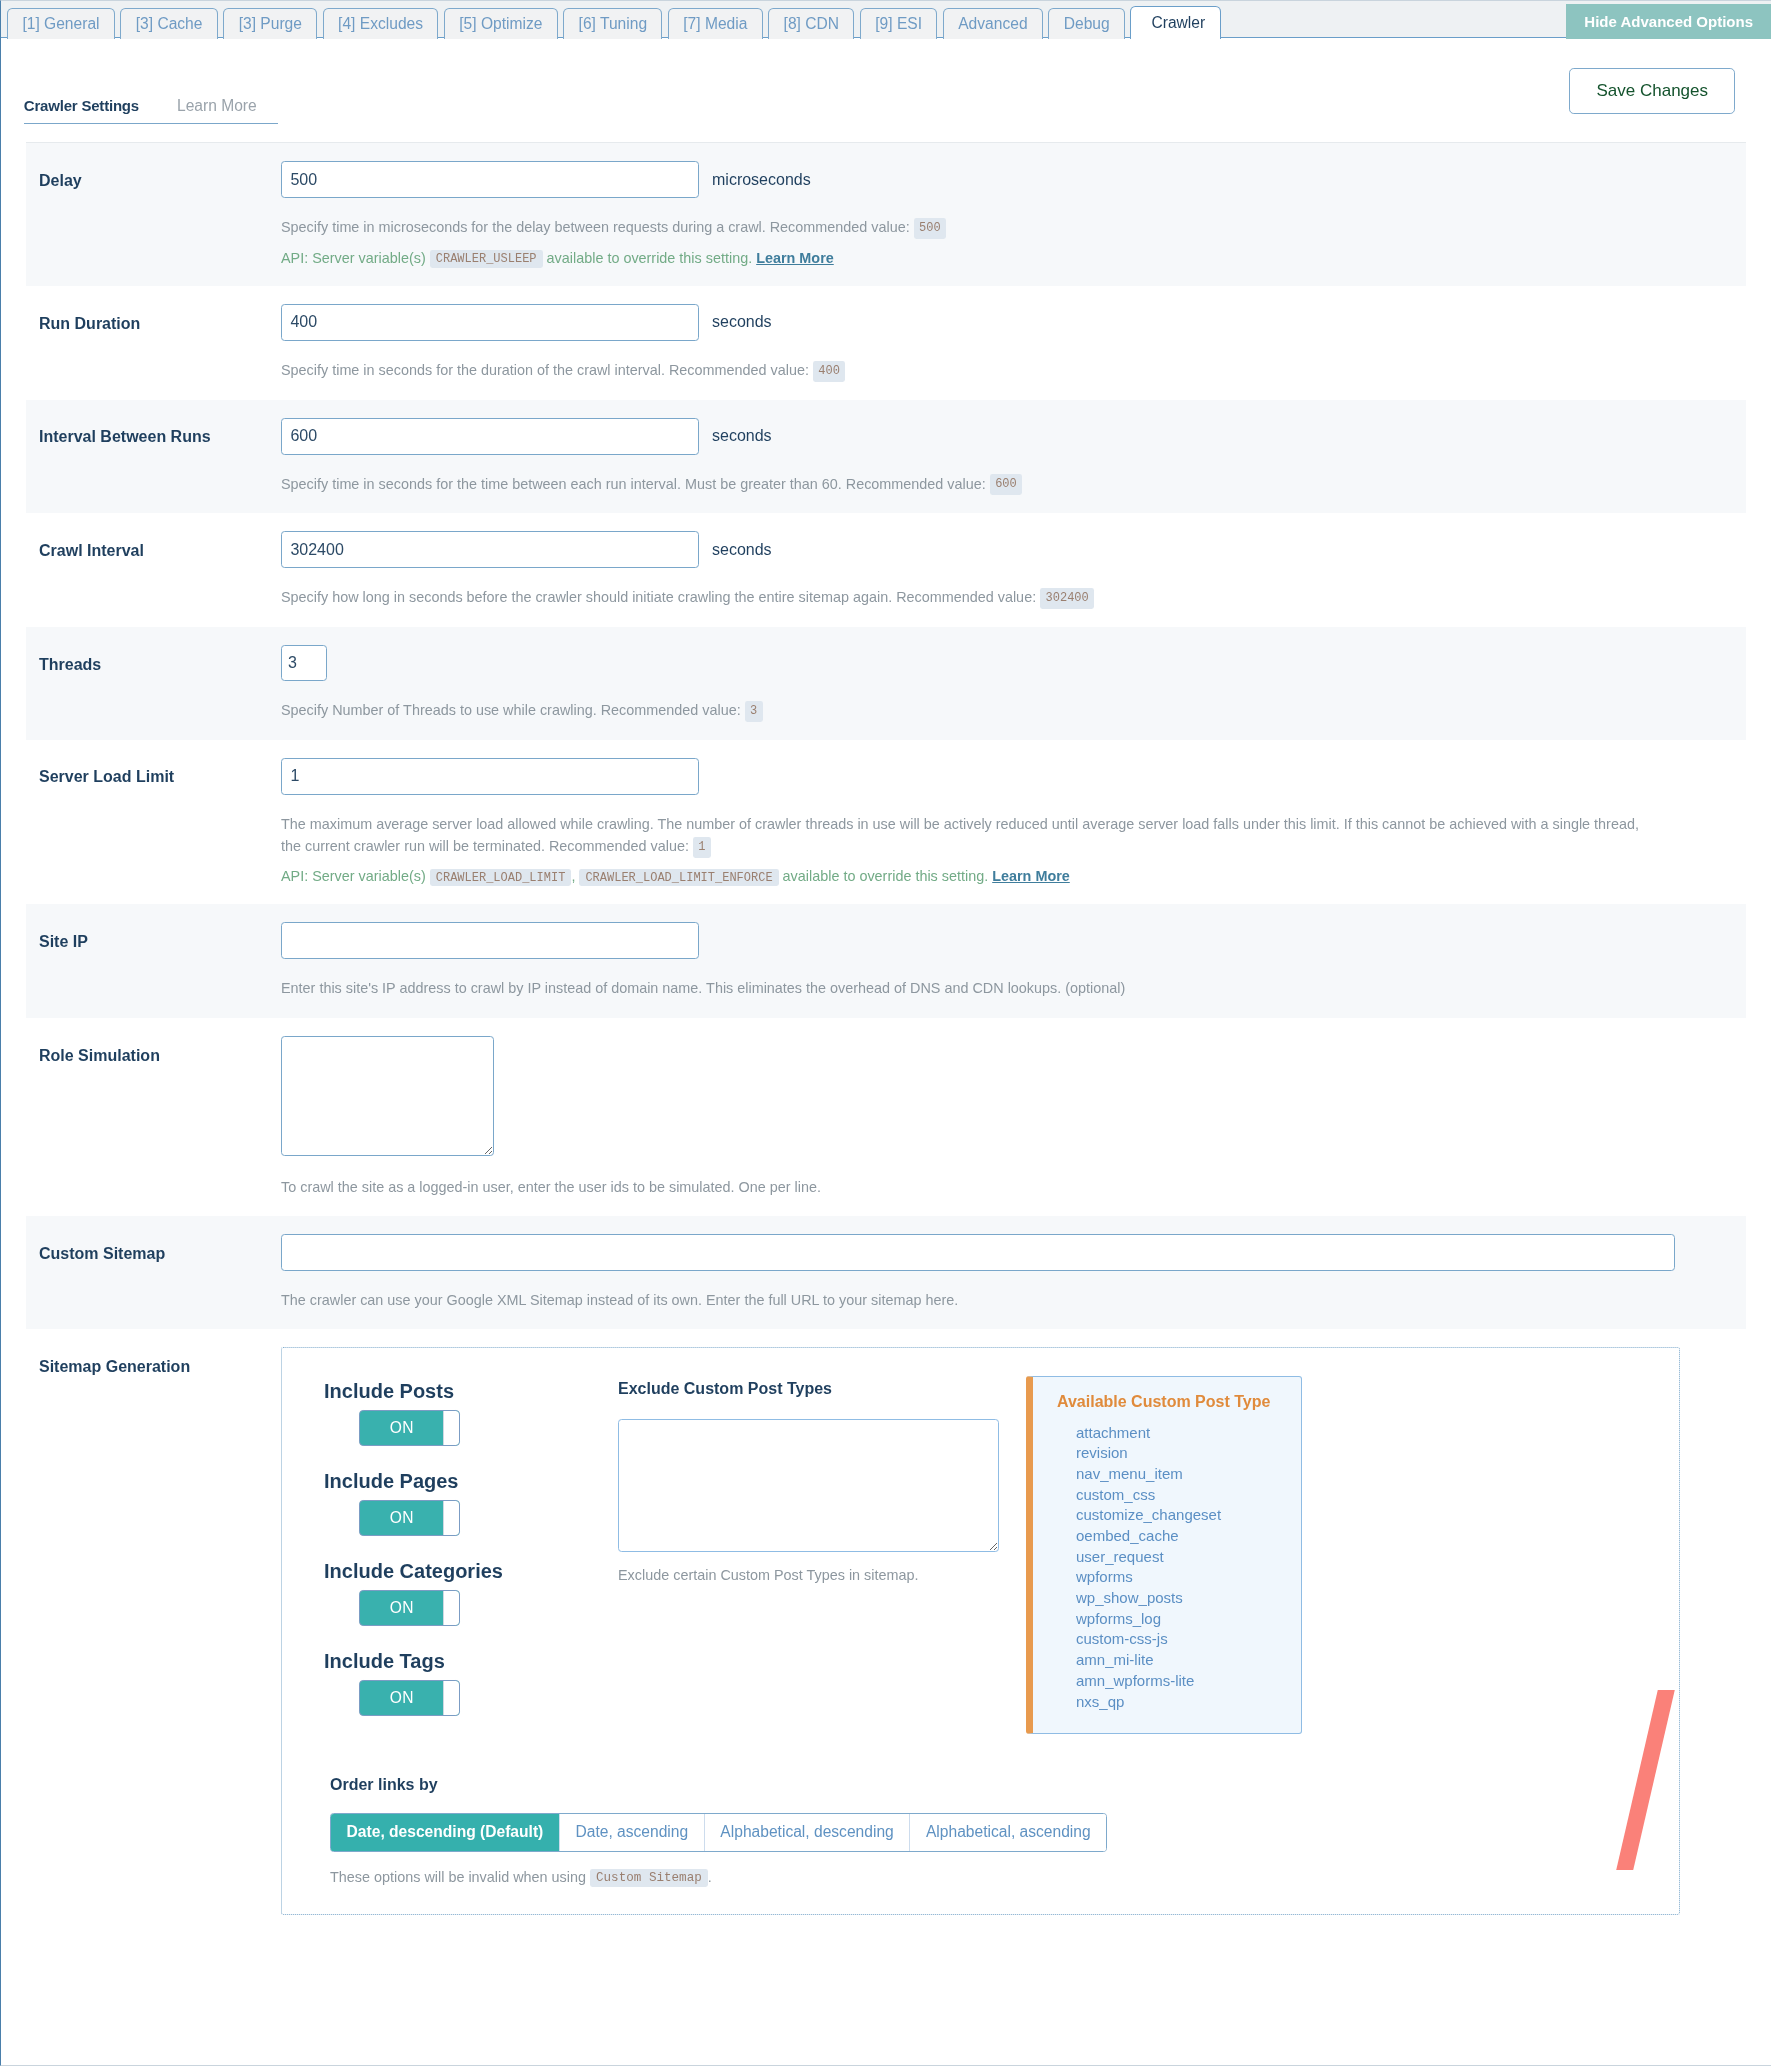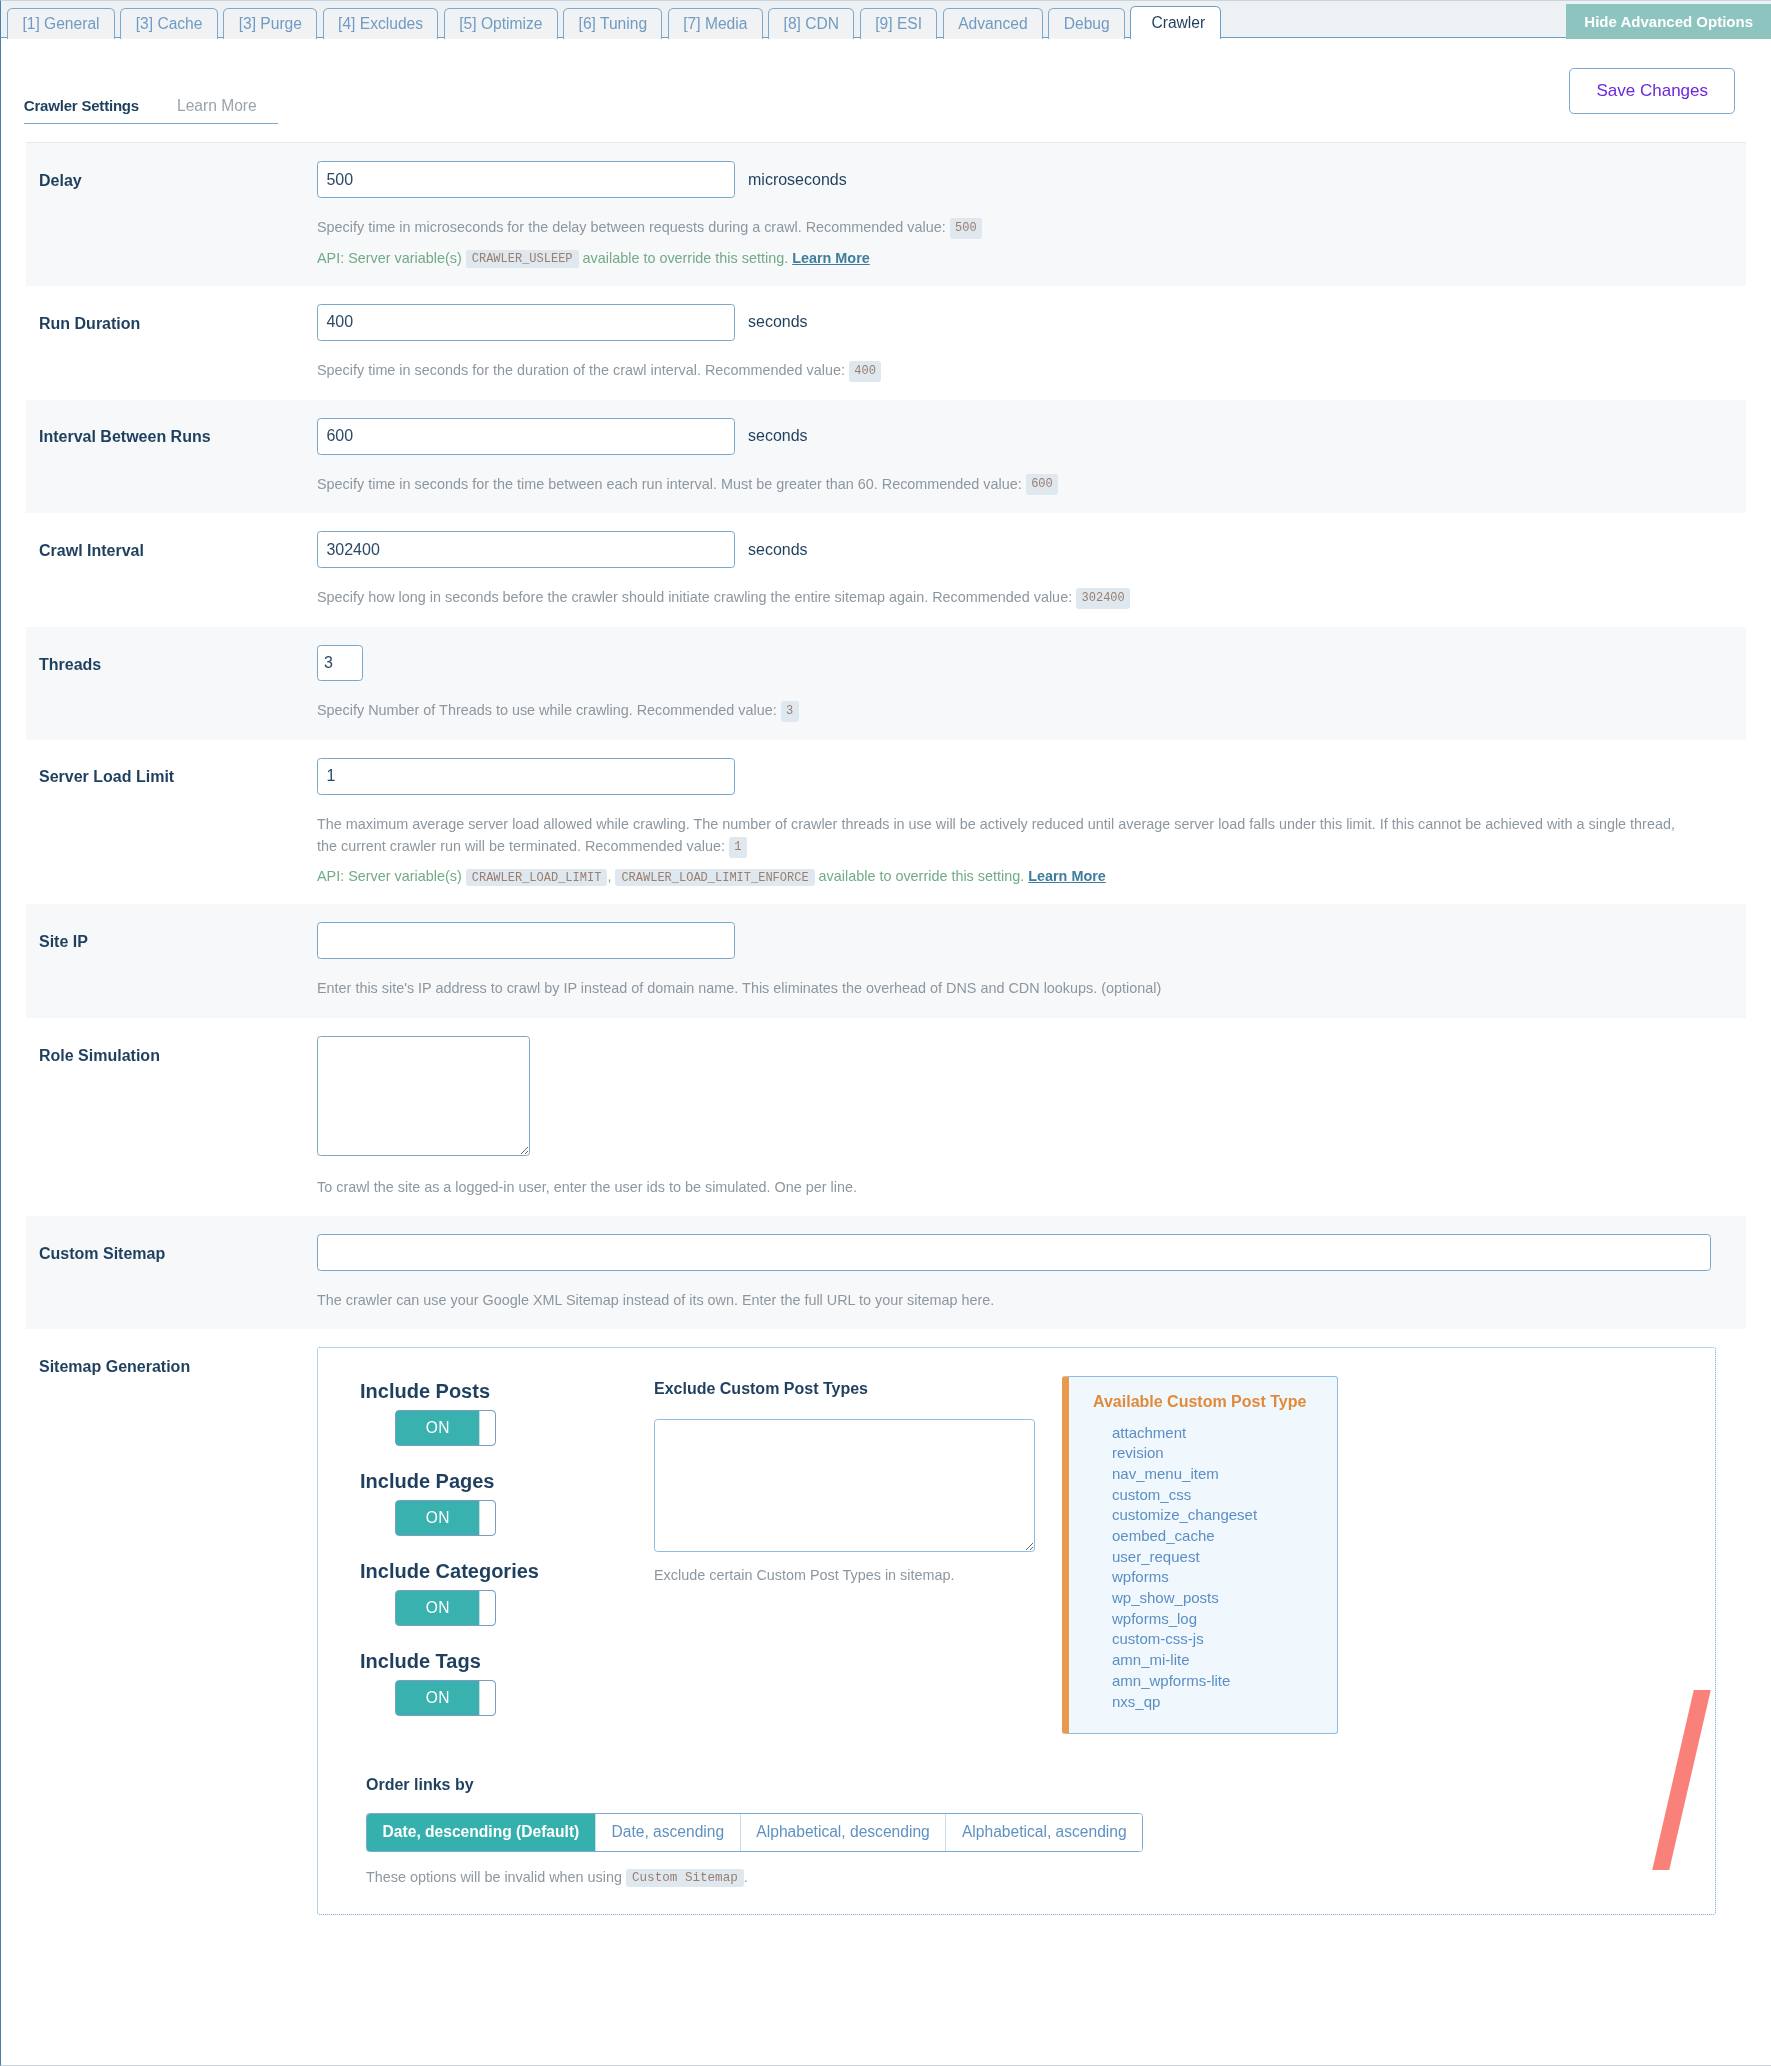--- a/index.html
+++ b/index.html
@@ -100,21 +100,21 @@
     margin-left: 38px;
     font-size: 15.6px;
     color: #9aa3ab;
   }
   .save-btn {
     margin-top: 7.2px;
     padding: 12px 26px;
     background: #fff;
     border: 1.2px solid #7ea9cc;
     border-radius: 4.8px;
-    color: #6d28d9;
+    color: #14532d;
     font-size: 17px;
     cursor: pointer;
   }
 
   
   .rows {
     margin: 18px 25px 0 25px;
     border-top: 0.6px solid #e6eaed;
   }
   .row {
@@ -126,21 +126,21 @@
   .row.alt { background: #f6f8fa; }
   .row-label {
     width: 255px;
     flex: 0 0 255px;
     padding-left: 13px;
     padding-top: 10.8px;
     font-size: 16px;
     font-weight: bold;
     color: #1f3f5e;
   }
-  .row-body { flex: 1 1 auto; padding-right: 18px; margin-left: 36px; }
+  .row-body { flex: 1 1 auto; padding-right: 18px; }
 
   .field-line { display: flex; align-items: center; }
   input.txt, textarea.txt {
     font-family: "Liberation Sans", sans-serif;
     font-size: 16px;
     color: #2c4a66;
     background: #fff;
     border: 1.2px solid #7aa7ca;
     border-radius: 3.6px;
     padding: 7.2px 8.4px;

